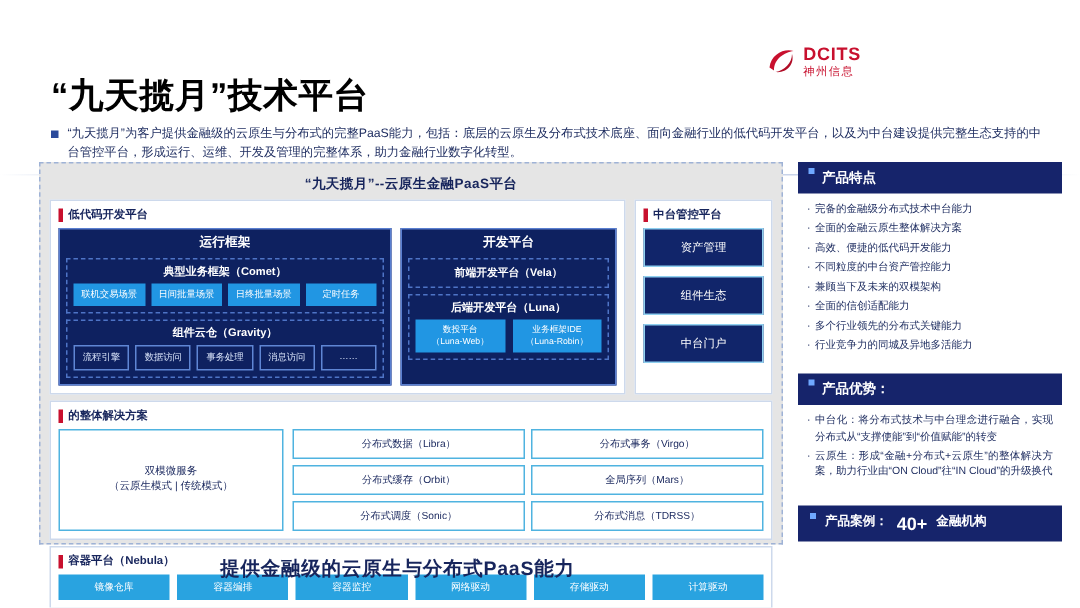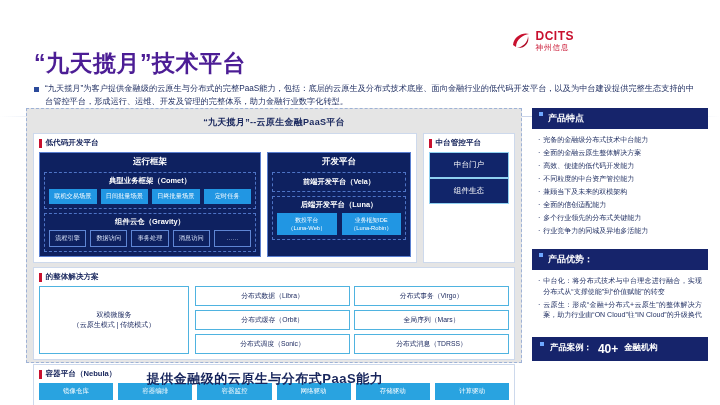--- a/index.html
+++ b/index.html
@@ -25,21 +25,21 @@
   #logo .words { line-height: 1; }
   #logo .words .en {
     font-size: 12px; font-weight: bold; color: #c8102e; letter-spacing: .5px;
     font-family: "Liberation Sans", sans-serif;
   }
   #logo .words .cn {
     font-size: 7.5px; color: #c8102e; letter-spacing: 1px; margin-top: 2px;
   }
   #page-title {
     position: absolute; left: 34px; top: 32px;
-    font-size: 23px; font-weight: bold; color: #4c1d95; letter-spacing: .5px;
+    font-size: 23px; font-weight: bold; color: #000000; letter-spacing: .5px;
     white-space: nowrap;
   }
   #intro {
     position: absolute; left: 34px; top: 66px; width: 660px;
     display: flex; gap: 6px;
   }
   #intro .bullet {
     width: 5px; height: 5px; background: #2b4a9b; margin-top: 4.5px; flex: none;
   }
   #intro .txt {
@@ -233,22 +233,23 @@
         </div>
 
       </div>
     </div>
 
     <div class="panel-white" id="midctrl">
       <div class="sec-head">
         <span class="tick"></span>
         <span>中台管控平台</span>
       </div>
+      <div class="mc-box">资产管理</div>
+      <div class="mc-box">组件生态</div>
       <div class="mc-box" style="margin-bottom:0;">中台门户</div>
-      <div class="mc-box">组件生态</div>
     </div>
   </div>
 
   <div class="panel-white">
     <div class="sec-head">
       <span class="tick"></span>
       <span>的整体解决方案</span>
     </div>
     <div class="two-col">
       <div class="dist-left">

